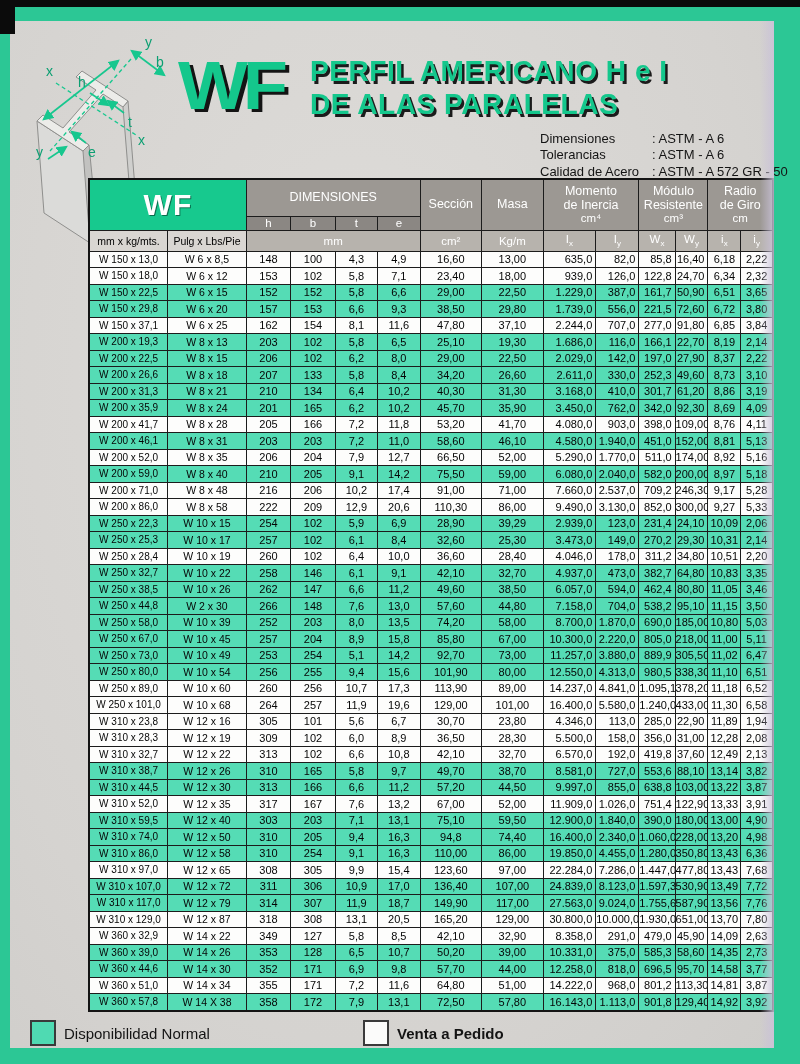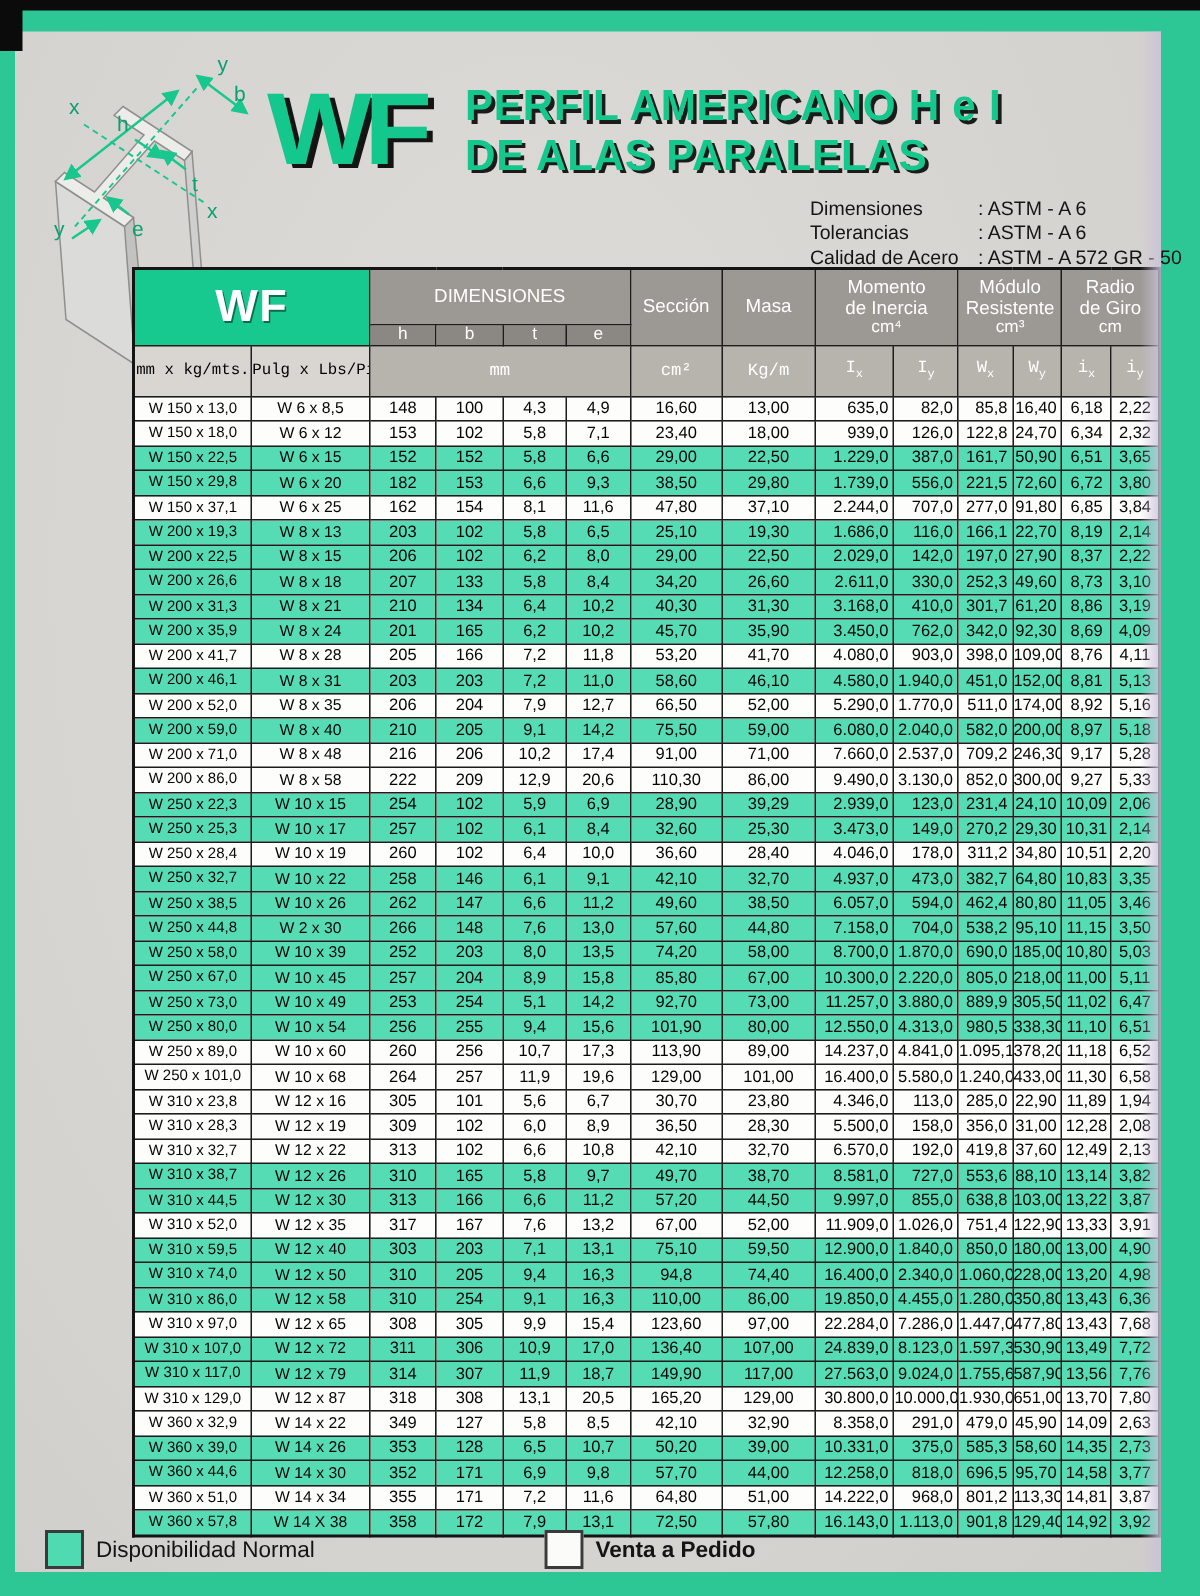--- a/index.html
+++ b/index.html
@@ -29,21 +29,21 @@
   .dlabel{font-size:14px;fill:#0c9f72;font-family:"Liberation Sans",sans-serif;}
 
   
   .wf-table{position:absolute;left:78px;top:157px;width:686px;border-collapse:collapse;
             table-layout:fixed;border:2px solid #141414;}
   .wf-table th,.wf-table td{border:1px solid #1c1c1c;overflow:hidden;white-space:nowrap;
             padding:0;font-weight:normal;}
   thead th{color:#fff;}
   .band-a{height:37px;}
   .band-b{height:14px;}
-  .band-c{height:34px;font-family:Liberation Mono, monospace;}
+  .band-c{height:21px;}
   .g{background:#9c9893;font-size:12.5px;line-height:1.06;vertical-align:middle;text-align:center;}
   .g .u{font-size:11.5px;text-align:center;}
   .wf-cell{background:#17c98e;vertical-align:middle;text-align:center;}
   .wf-cell span{font-size:30px;font-weight:bold;color:#fff;letter-spacing:1px;
             text-shadow:1px 1px 0 #0a6e4e;}
   .sub-dim{background:#8b8783;font-size:11.5px;text-align:center;color:#fff;}
   .unit{background:#b7b3ad;color:#fff;font-size:11.5px;text-align:center;vertical-align:middle;}
   .unit sub{font-size:8px;}
   .name-h{background:#d9d6d2;color:#000;font-size:10.5px;text-align:center;vertical-align:middle;}
 
@@ -233,21 +233,21 @@
             <td class="c8">1.229,0</td>
             <td class="c9">387,0</td>
             <td class="c10">161,7</td>
             <td class="c11">50,90</td>
             <td class="c12">6,51</td>
             <td class="c13">3,65</td>
           </tr>
           <tr class="rn">
             <td class="c0">W 150 x 29,8</td>
             <td class="c1">W 6 x 20</td>
-            <td class="c2">182</td>
+            <td class="c2">157</td>
             <td class="c3">153</td>
             <td class="c4">6,6</td>
             <td class="c5">9,3</td>
             <td class="c6">38,50</td>
             <td class="c7">29,80</td>
             <td class="c8">1.739,0</td>
             <td class="c9">556,0</td>
             <td class="c10">221,5</td>
             <td class="c11">72,60</td>
             <td class="c12">6,72</td>
@@ -737,21 +737,21 @@
             <td class="c0">W 310 x 59,5</td>
             <td class="c1">W 12 x 40</td>
             <td class="c2">303</td>
             <td class="c3">203</td>
             <td class="c4">7,1</td>
             <td class="c5">13,1</td>
             <td class="c6">75,10</td>
             <td class="c7">59,50</td>
             <td class="c8">12.900,0</td>
             <td class="c9">1.840,0</td>
-            <td class="c10">850,0</td>
+            <td class="c10">390,0</td>
             <td class="c11">180,00</td>
             <td class="c12">13,00</td>
             <td class="c13">4,90</td>
           </tr>
           <tr class="rn">
             <td class="c0">W 310 x 74,0</td>
             <td class="c1">W 12 x 50</td>
             <td class="c2">310</td>
             <td class="c3">205</td>
             <td class="c4">9,4</td>

